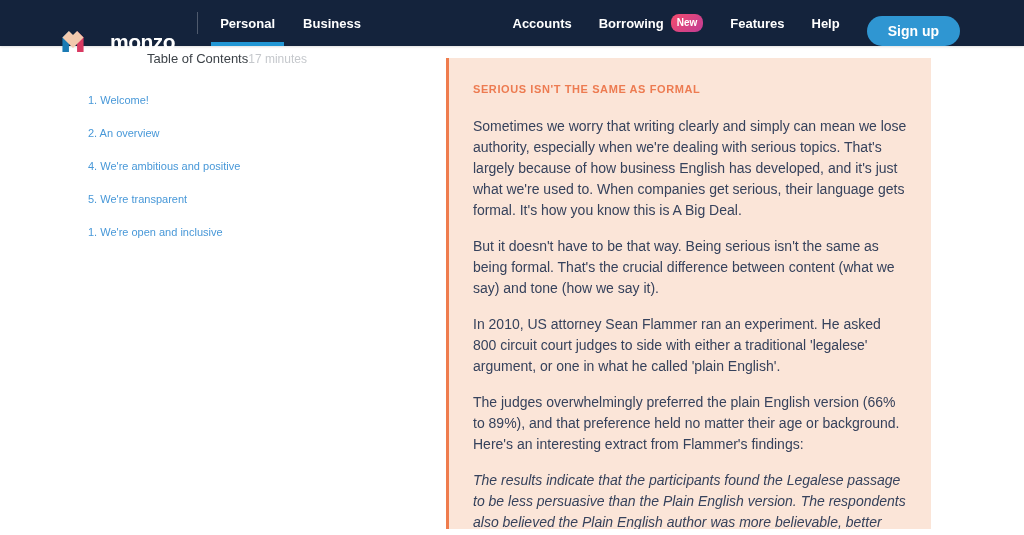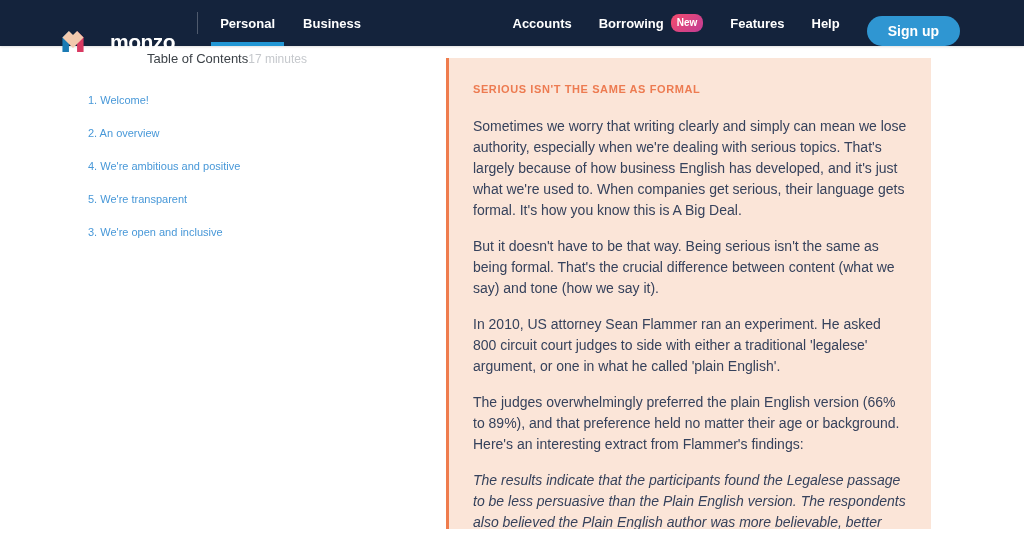--- a/index.html
+++ b/index.html
@@ -118,21 +118,21 @@
 <aside class="toc">
   <div class="toc-header">
     <span class="toc-title">Table of Contents</span>
     <span class="toc-time">17 minutes</span>
   </div>
   <ul class="toc-list">
     <li class="toc-item"><a href="#">1. Welcome!</a></li>
     <li class="toc-item"><a href="#">2. An overview</a></li>
     <li class="toc-item"><a href="#">4. We're ambitious and positive</a></li>
     <li class="toc-item"><a href="#">5. We're transparent</a></li>
-    <li class="toc-item"><a href="#">3. We're open and inclusive</a></li>
+    <li class="toc-item"><a href="#">1. We're open and inclusive</a></li>
   </ul>
 </aside>
 
 <main class="panel">
   <h2 class="section-heading">SERIOUS ISN'T THE SAME AS FORMAL</h2>
   <p>Sometimes we worry that writing clearly and simply can mean we lose authority, especially when we're dealing with serious topics. That's largely because of how business English has developed, and it's just what we're used to. When companies get serious, their language gets formal. It's how you know this is A Big Deal.</p>
   <p>But it doesn't have to be that way. Being serious isn't the same as being formal. That's the crucial difference between content (what we say) and tone (how we say it).</p>
   <p>In 2010, US attorney Sean Flammer ran an experiment. He asked 800 circuit court judges to side with either a traditional 'legalese' argument, or one in what he called 'plain English'.</p>
   <p>The judges overwhelmingly preferred the plain English version (66% to 89%), and that preference held no matter their age or background. Here's an interesting extract from Flammer's findings:</p>
   <p class="quote">The results indicate that the participants found the Legalese passage to be less persuasive than the Plain English version. The respondents also believed the Plain English author was more believable, better educated, and worked for a prestigious law firm.</p>

